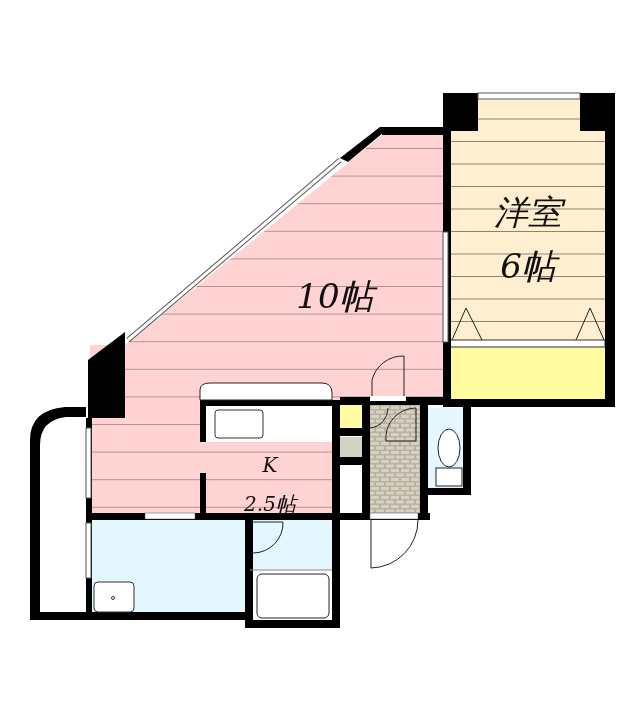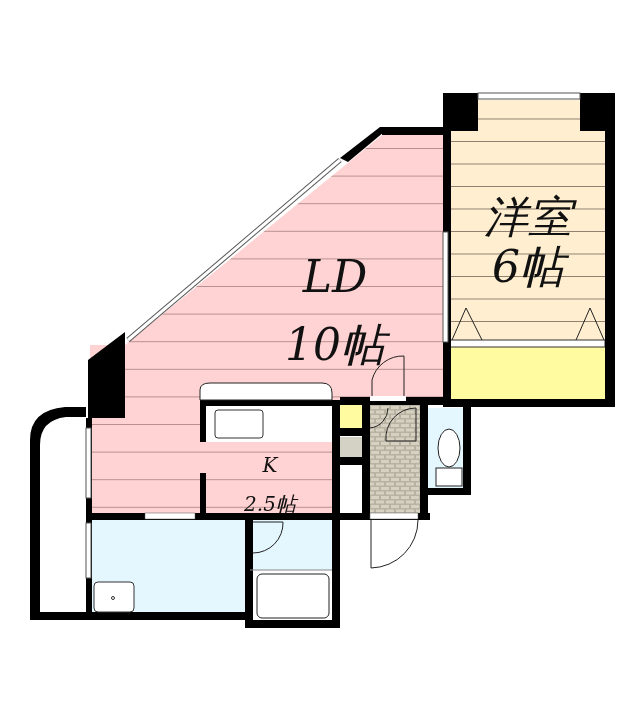--- a/index.html
+++ b/index.html
@@ -1,19 +1,19 @@
 <!DOCTYPE html>
 <html><head>
 <meta charset="utf-8">
 <style>
   html, body { margin:0; padding:0; background:#ffffff; }
   body { width:640px; height:720px; position:relative; overflow:hidden; font-family:"DejaVu Serif", serif; }
   #plan { position:absolute; left:0; top:0; width:640px; height:720px; }
   .label { position:absolute; color:#111; font-style:italic; text-align:center; font-family:"DejaVu Serif", serif; line-height:1; }
-  .lbl-big { font-size:44px; }
+  .lbl-big { font-size:34px; }
   .lbl-small { font-size:20px; }
 </style>
 </head>
 <body>
 
 <svg id="plan" viewBox="0 0 640 720" xmlns="http://www.w3.org/2000/svg">
   <defs>
     <pattern id="ldlines" width="20" height="27.6" patternUnits="userSpaceOnUse" y="10">
       <rect width="20" height="27.6" fill="#ffd3d3"></rect>
       <line x1="0" y1="0.5" x2="20" y2="0.5" stroke="#b89090" stroke-width="1"></line>
@@ -130,22 +130,21 @@
   <line x1="250" y1="570" x2="332" y2="570" stroke="#888" stroke-width="1"></line>
 
   <rect x="257" y="574" width="72" height="44" rx="5" fill="#fff" stroke="#222" stroke-width="1"></rect>
 
   <rect x="94" y="582" width="40" height="30" rx="4" fill="#fff" stroke="#333" stroke-width="1"></rect>
   <circle cx="113" cy="598" r="1.5" fill="none" stroke="#333"></circle>
 </svg>
 
 <div class="label lbl-big" style="left:468px; top:195px; width:120px;">
   <div>洋室</div>
-  <div style="margin-top:6px;">6帖</div>
+  <div style="margin-top:20px;">6帖</div>
 </div>
 <div class="label lbl-big" style="left:270px; top:255px; width:130px;">
-  <div>LD</div>
   <div style="margin-top:24px;">10帖</div>
 </div>
 <div class="label lbl-small" style="left:225px; top:455px; width:90px;">
   <div>K</div>
   <div style="margin-top:19px;">2.5帖</div>
 </div>
 
 </body></html>

